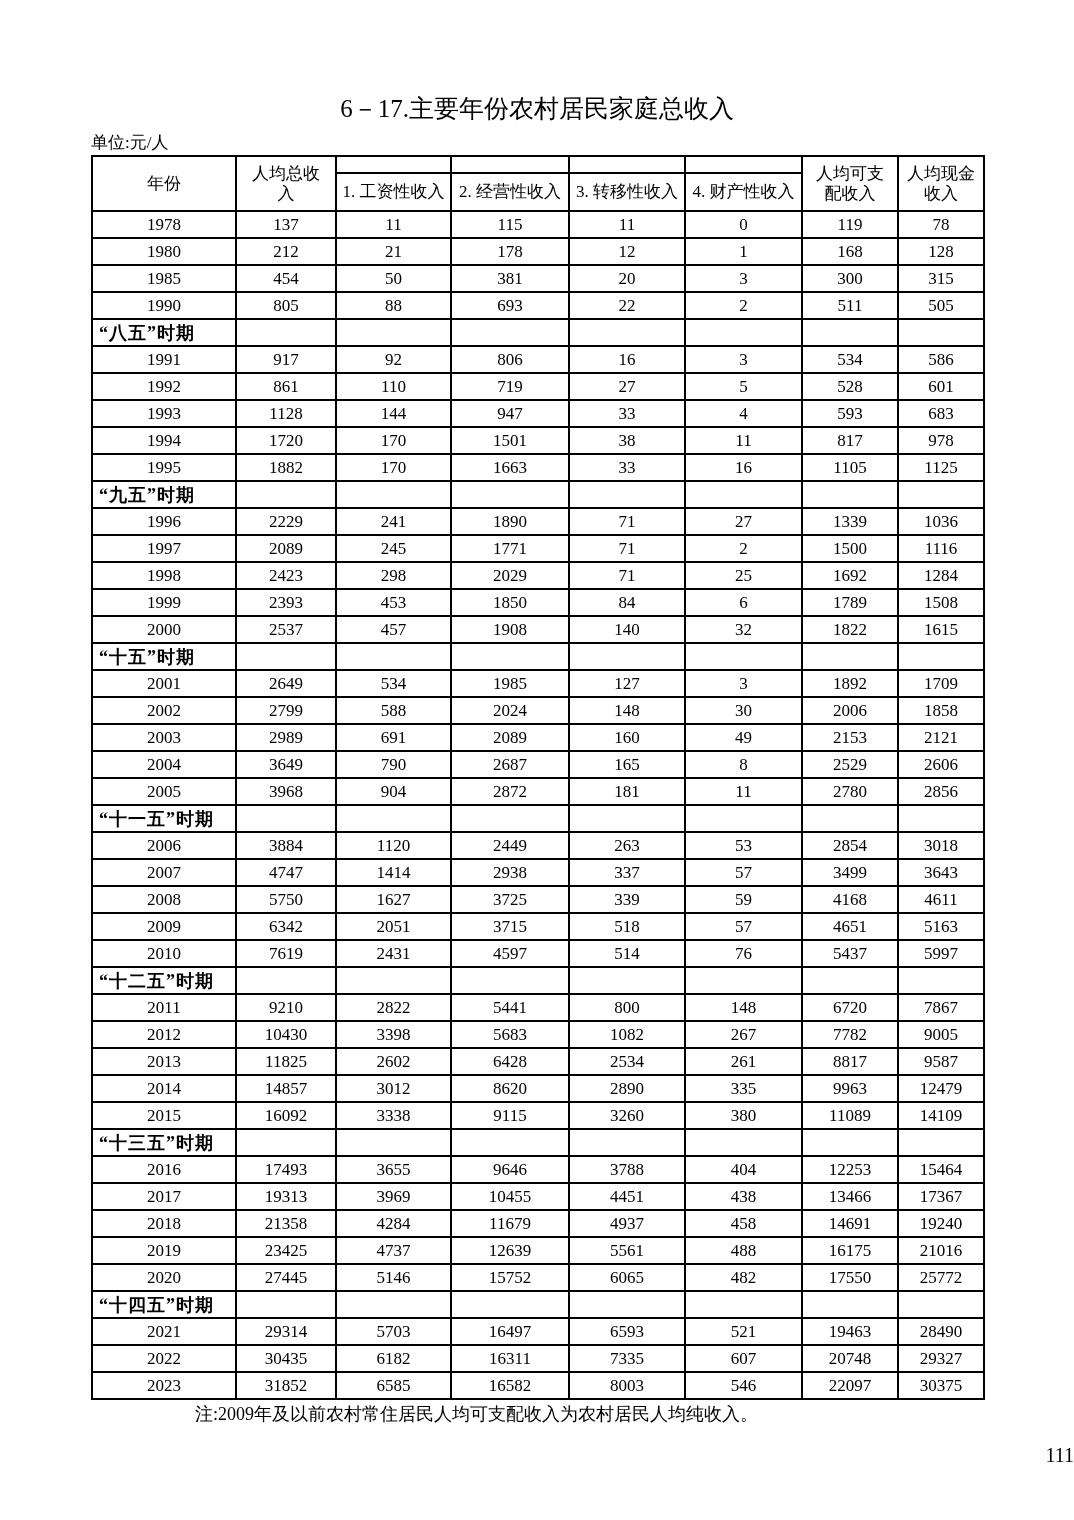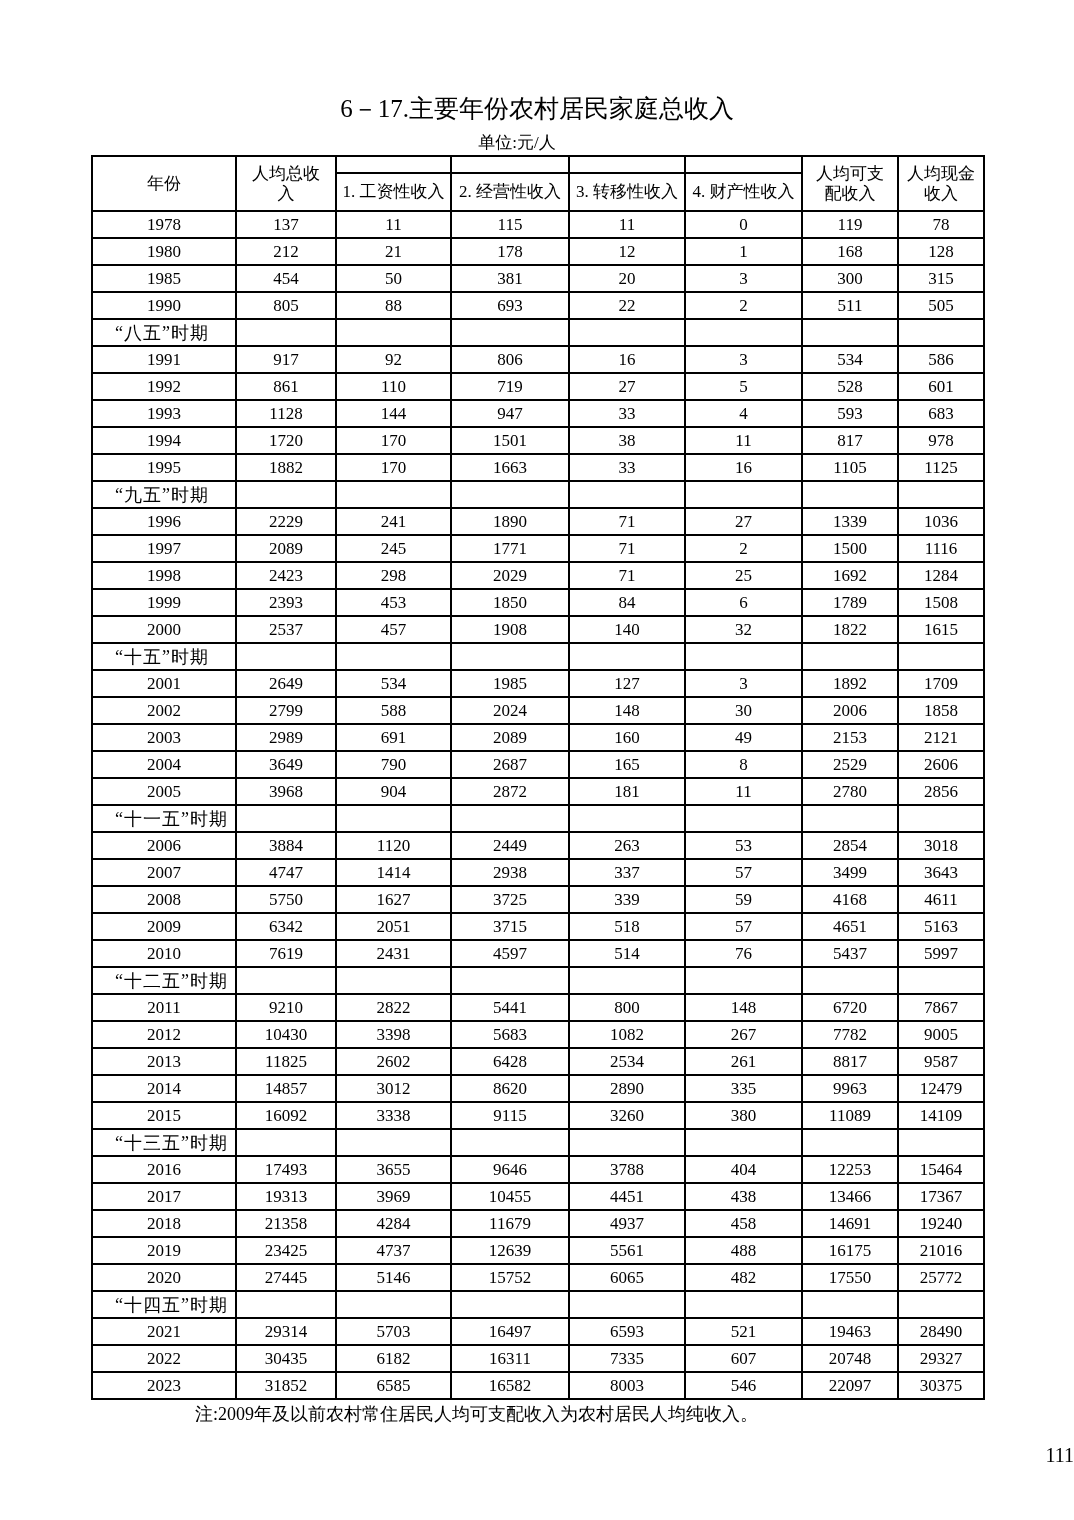--- a/index.html
+++ b/index.html
@@ -21,21 +21,21 @@
     text-align: center;
     font-size: 25px;
     font-weight: normal;
     margin: 0 0 8px 0;
   }
   .table-wrap {
     width: 892px;
     margin: 0 auto;
   }
   .unit-label {
-    text-align: center;
+    text-align: left;
     font-size: 17px;
     padding-right: 40px;
     margin-bottom: 2px;
     line-height: 1.2;
   }
   table.income-table {
     border-collapse: collapse;
     width: 892px;
     table-layout: fixed;
   }
@@ -62,23 +62,23 @@
   thead tr.label-row th {
     height: 36px;
     text-align: center;
   }
   tbody td {
     height: 25px;
     line-height: 1.0;
   }
   tbody td.period {
     text-align: left;
-    font-weight: normal;
+    font-weight: bold;
     font-size: 18px;
-    padding-left: 22px;
+    padding-left: 6px;
     letter-spacing: 1px;
   }
   .note {
     width: 892px;
     margin: 3px auto 0 auto;
     font-size: 18px;
     padding-left: 104px;
     box-sizing: border-box;
     line-height: 1.25;
   }

